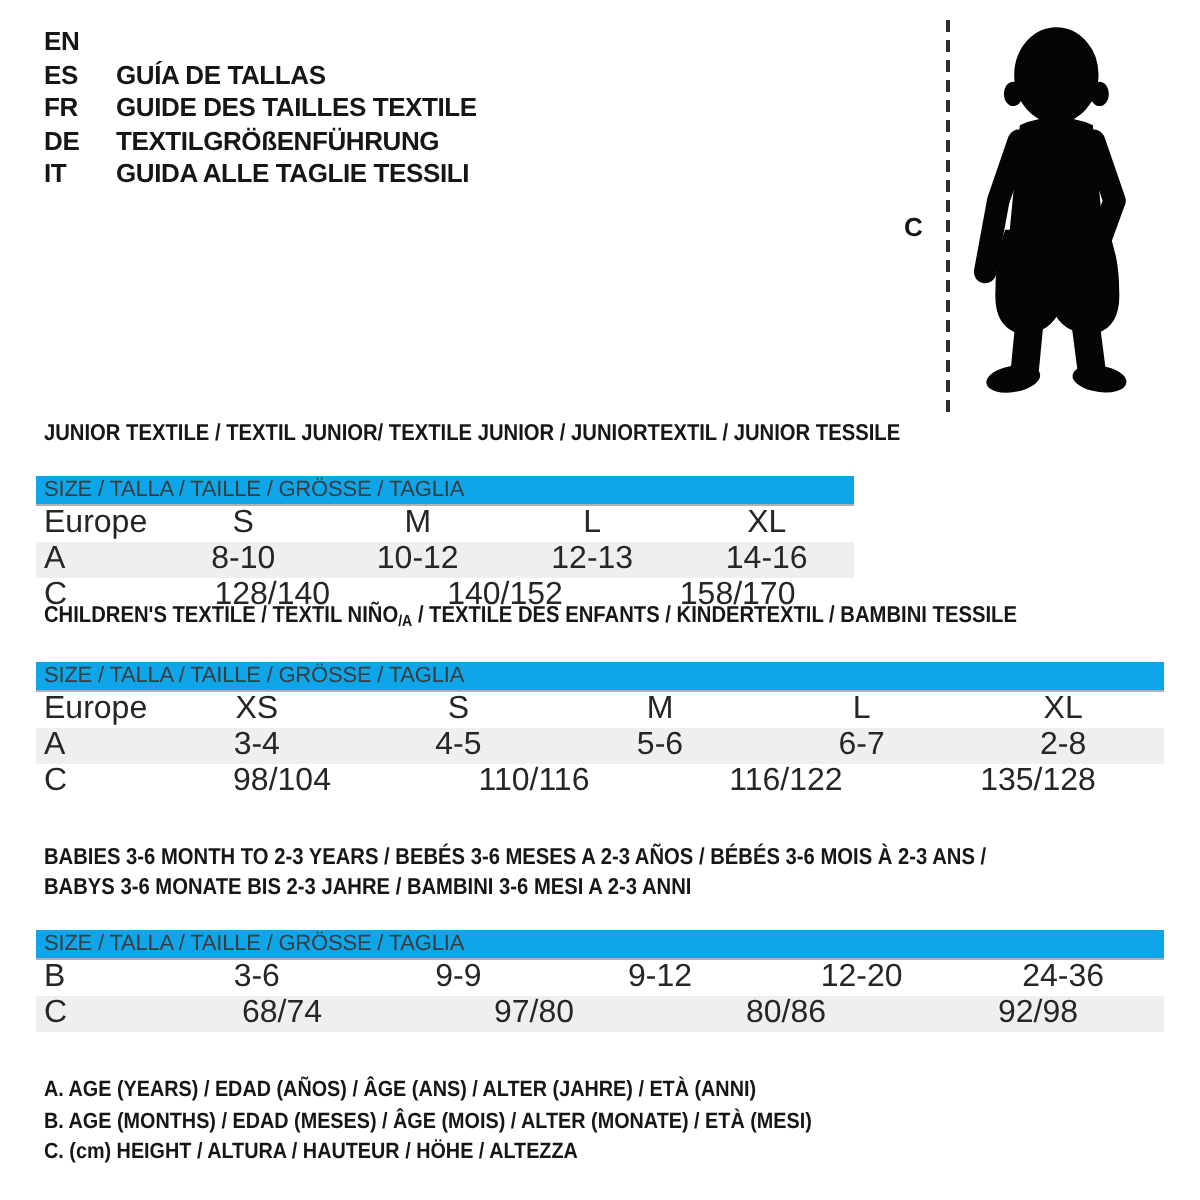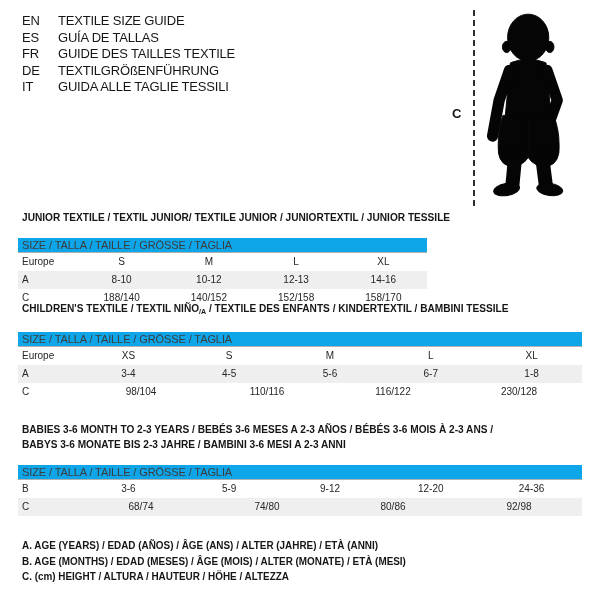--- a/index.html
+++ b/index.html
@@ -3,21 +3,21 @@
 <meta charset="utf-8">
 <style>
   html,body{margin:0;padding:0;}
   body{
     width:600px;height:600px;background:#ffffff;position:relative;
     font-family:"Liberation Sans", sans-serif;color:#161616;overflow:hidden;
   }
 
   
   .lang-block{position:absolute;left:22px;top:13px;}
-  .lang-row{display:flex;line-height:16.5px;font-weight:normal;font-size:13px;letter-spacing:-0.2px;}
+  .lang-row{display:flex;line-height:16.5px;font-weight:bold;font-size:13px;letter-spacing:-0.2px;}
   .lang-code{width:36px;flex:0 0 36px;}
 
   
   .measure-line{position:absolute;left:473px;top:10px;height:196px;width:0;border-left:2px dashed #2d2d2d;}
   .measure-label{position:absolute;left:452px;top:106px;font-size:13px;font-weight:bold;}
   .silhouette{position:absolute;left:486px;top:6px;}
 
   
   .table-block{position:absolute;left:18px;}
   .tb0{top:210px;width:409px;}
@@ -26,41 +26,40 @@
   .table-title{
     font-size:11.5px;font-weight:bold;line-height:15px;white-space:nowrap;
     transform:scaleX(0.88);transform-origin:left top;margin-left:4px;margin-bottom:13px;
   }
   .sub{font-size:8px;vertical-align:-2px;}
   .size-bar{
     height:15px;line-height:15px;background:#0ea5e9;color:#3c3c3c;
     font-size:11px;letter-spacing:-0.1px;padding-left:4px;box-sizing:border-box;
     border-bottom:1px solid #b0b0b0;
   }
-  .trow{display:flex;height:18px;line-height:18px;font-size:10px;color:#262626;}
+  .trow{display:flex;height:18px;line-height:18px;font-size:16px;color:#262626;}
   .trow.shaded{background:#efefef;}
   .tlabel{flex:0 0 60px;width:60px;padding-left:4px;box-sizing:border-box;}
   .tval{flex:1;text-align:center;}
 
   
   .notes{position:absolute;left:22px;top:538px;}
   .note-line{
     font-size:11px;font-weight:bold;line-height:15.5px;white-space:nowrap;
     transform:scaleX(0.9);transform-origin:left top;
   }
 </style>
 </head>
 <body>
 
 <div>
 
   <div class="lang-block">
       <div class="lang-row">
         <span class="lang-code">EN</span>
-        <span class="lang-title">TEXTILE SIZE GUIDE</span>
       </div>
       <div class="lang-row">
         <span class="lang-code">ES</span>
         <span class="lang-title">GUÍA DE TALLAS</span>
       </div>
       <div class="lang-row">
         <span class="lang-code">FR</span>
         <span class="lang-title">GUIDE DES TAILLES TEXTILE</span>
       </div>
       <div class="lang-row">
@@ -108,23 +107,22 @@
         </div>
         <div class="trow shaded">
           <div class="tlabel">A</div>
           <div class="tval">8-10</div>
           <div class="tval">10-12</div>
           <div class="tval">12-13</div>
           <div class="tval">14-16</div>
         </div>
         <div class="trow">
           <div class="tlabel">C</div>
-          <div class="tval">188/140</div>
+          <div class="tval">128/140</div>
           <div class="tval">140/152</div>
-          <div class="tval">152/158</div>
           <div class="tval">158/170</div>
         </div>
       </section>
       <section class="table-block tb1">
         <div class="table-title">
           <div><span>CHILDREN'S TEXTILE / TEXTIL NIÑO</span><span class="sub">/A</span><span> / TEXTILE DES ENFANTS / KINDERTEXTIL / BAMBINI TESSILE</span></div>
         </div>
         <div class="size-bar">SIZE / TALLA / TAILLE / GRÖSSE / TAGLIA</div>
         <div class="trow">
           <div class="tlabel">Europe</div>
@@ -133,48 +131,48 @@
           <div class="tval">M</div>
           <div class="tval">L</div>
           <div class="tval">XL</div>
         </div>
         <div class="trow shaded">
           <div class="tlabel">A</div>
           <div class="tval">3-4</div>
           <div class="tval">4-5</div>
           <div class="tval">5-6</div>
           <div class="tval">6-7</div>
-          <div class="tval">1-8</div>
+          <div class="tval">2-8</div>
         </div>
         <div class="trow">
           <div class="tlabel">C</div>
           <div class="tval">98/104</div>
           <div class="tval">110/116</div>
           <div class="tval">116/122</div>
-          <div class="tval">230/128</div>
+          <div class="tval">135/128</div>
         </div>
       </section>
       <section class="table-block tb2">
         <div class="table-title">
           <div><span>BABIES 3-6 MONTH TO 2-3 YEARS / BEBÉS 3-6 MESES A 2-3 AÑOS / BÉBÉS 3-6 MOIS À 2-3 ANS /</span></div>
           <div><span>BABYS 3-6 MONATE BIS 2-3 JAHRE / BAMBINI 3-6 MESI A 2-3 ANNI</span></div>
         </div>
         <div class="size-bar">SIZE / TALLA / TAILLE / GRÖSSE / TAGLIA</div>
         <div class="trow">
           <div class="tlabel">B</div>
           <div class="tval">3-6</div>
-          <div class="tval">5-9</div>
+          <div class="tval">9-9</div>
           <div class="tval">9-12</div>
           <div class="tval">12-20</div>
           <div class="tval">24-36</div>
         </div>
         <div class="trow shaded">
           <div class="tlabel">C</div>
           <div class="tval">68/74</div>
-          <div class="tval">74/80</div>
+          <div class="tval">97/80</div>
           <div class="tval">80/86</div>
           <div class="tval">92/98</div>
         </div>
       </section>
     </div>
 
   <div class="notes">
       <div class="note-line">A. AGE (YEARS) / EDAD (AÑOS) / ÂGE (ANS) / ALTER (JAHRE) / ETÀ (ANNI)</div>
       <div class="note-line">B. AGE (MONTHS) / EDAD (MESES) / ÂGE (MOIS) / ALTER (MONATE) / ETÀ (MESI)</div>
       <div class="note-line">C. (cm) HEIGHT / ALTURA / HAUTEUR / HÖHE / ALTEZZA</div>

